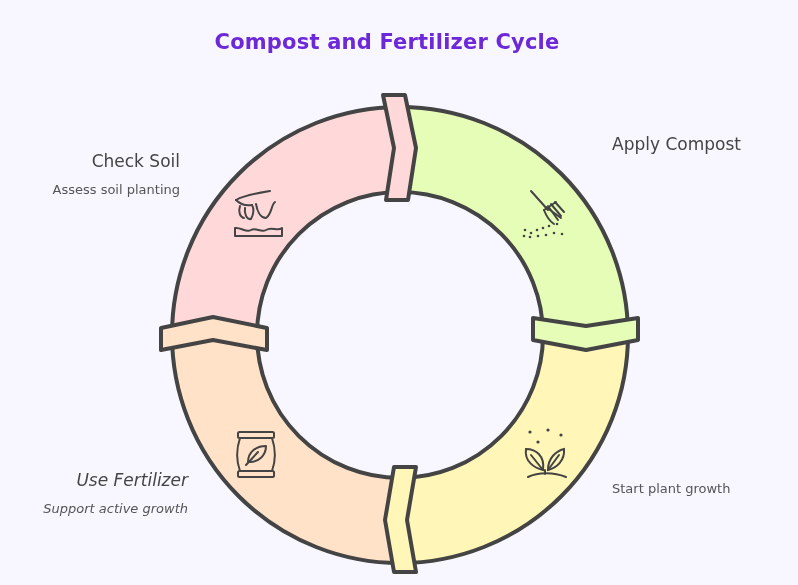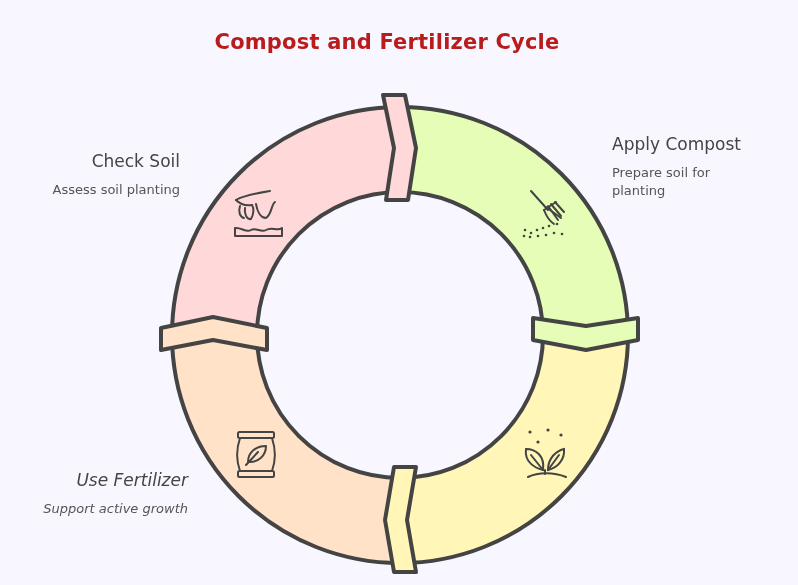--- a/index.html
+++ b/index.html
@@ -7,21 +7,21 @@
     width: 798px; height: 585px;
     background: #f8f7ff;
     position: relative;
     overflow: hidden;
     font-family: "DejaVu Sans", sans-serif;
     color: #444;
   }
   .title {
     position: absolute; left: 0; top: 30px; width: 774px;
     text-align: center;
-    font-size: 21px; font-weight: bold; color: #b91c1c;
+    font-size: 21px; font-weight: bold; color: #6d28d9;
     letter-spacing: 0.2px;
   }
   .diagram { position: absolute; left: 0; top: 0; }
   .label { position: absolute; }
   .label .head { font-size: 17px; color: #444; white-space: nowrap; }
   .label .desc { font-size: 13px; color: #555; margin-top: 10px; line-height: 18px; }
   .right { text-align: left; }
   .left { text-align: right; }
 </style>
 </head>
@@ -108,22 +108,22 @@
   </g>
 </svg>
 
 <div class="label left" style="left:12px; width:168px; top:151px;">
   <div class="head">Check Soil</div>
   <div class="desc">Assess soil planting</div>
 </div>
 
 <div class="label right" style="left:612px; width:170px; top:134px;">
   <div class="head">Apply Compost</div>
-  <div class="desc" style="width:120px;">Prepare soil for planting</div>
 </div>
 
 <div class="label right" style="left:612px; width:170px; top:470px;">
+  <div class="desc">Start plant growth</div>
 </div>
 
 <div class="label left" style="left:10px; width:178px; top:470px;font-style:italic;">
   <div class="head">Use Fertilizer</div>
   <div class="desc">Support active growth</div>
 </div>
 
 </body></html>

